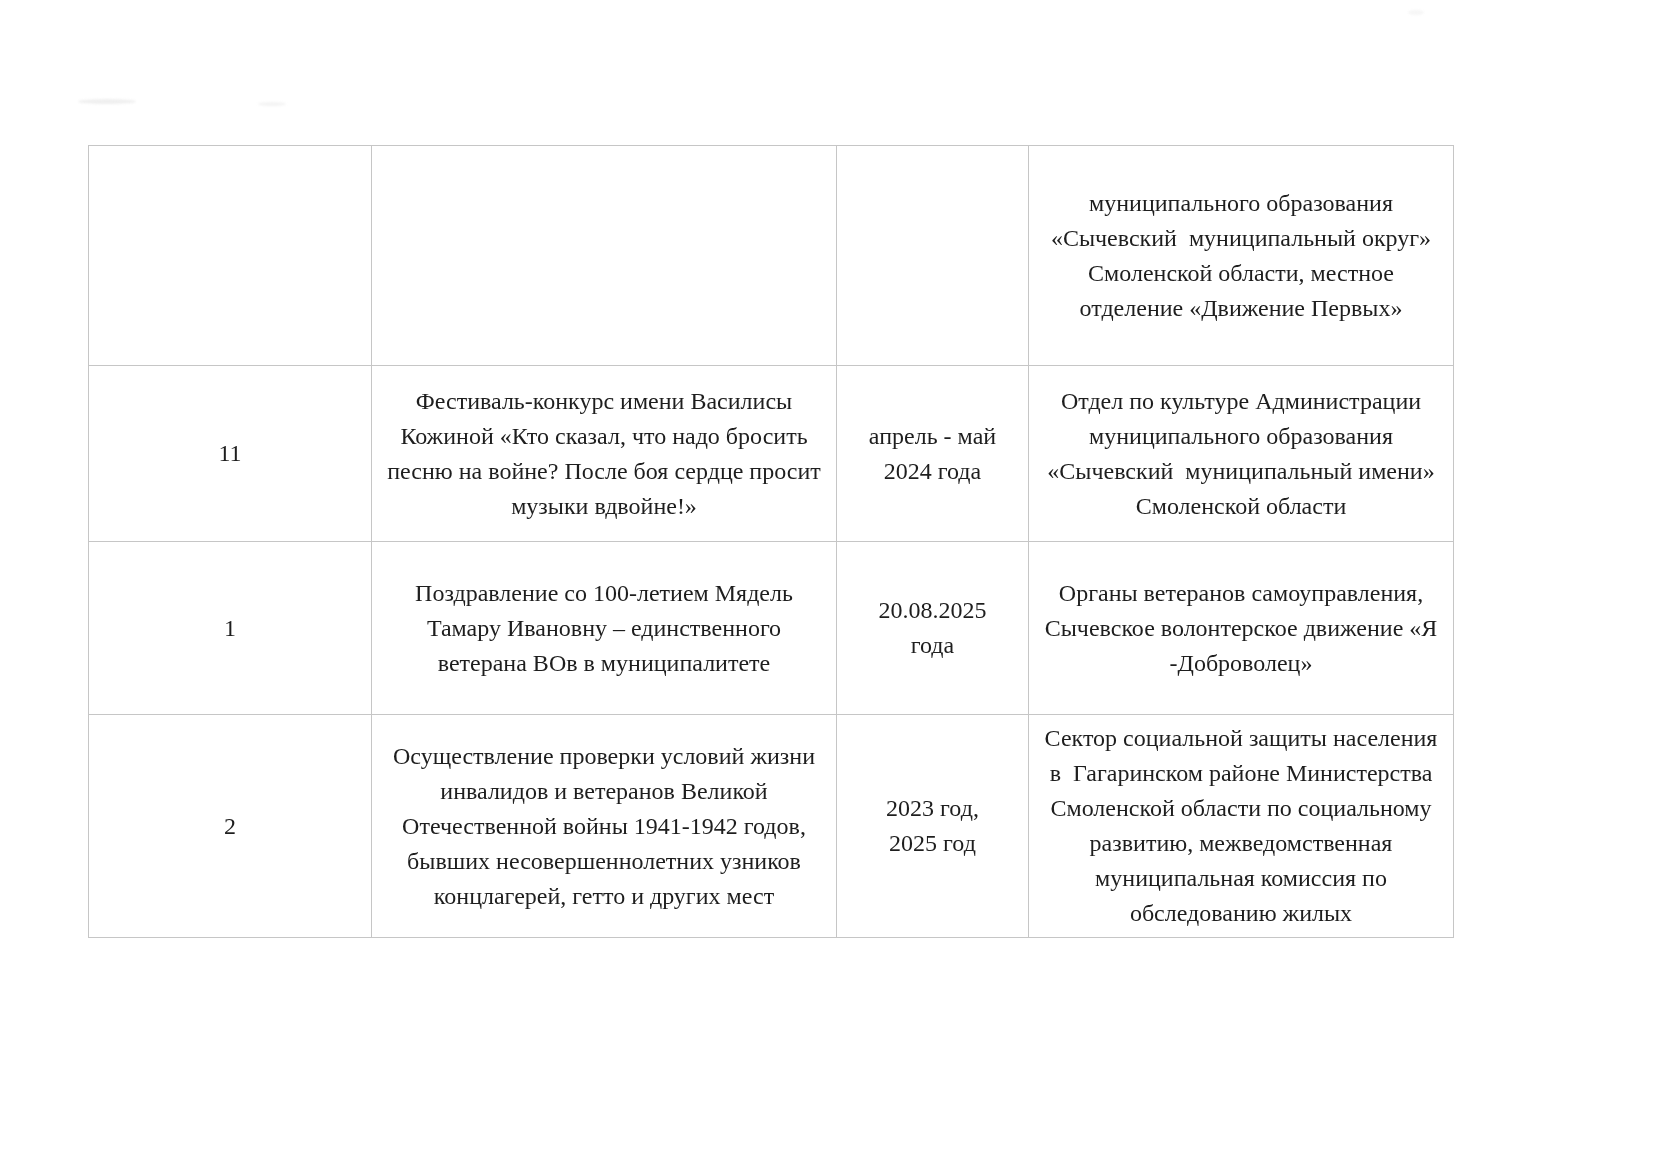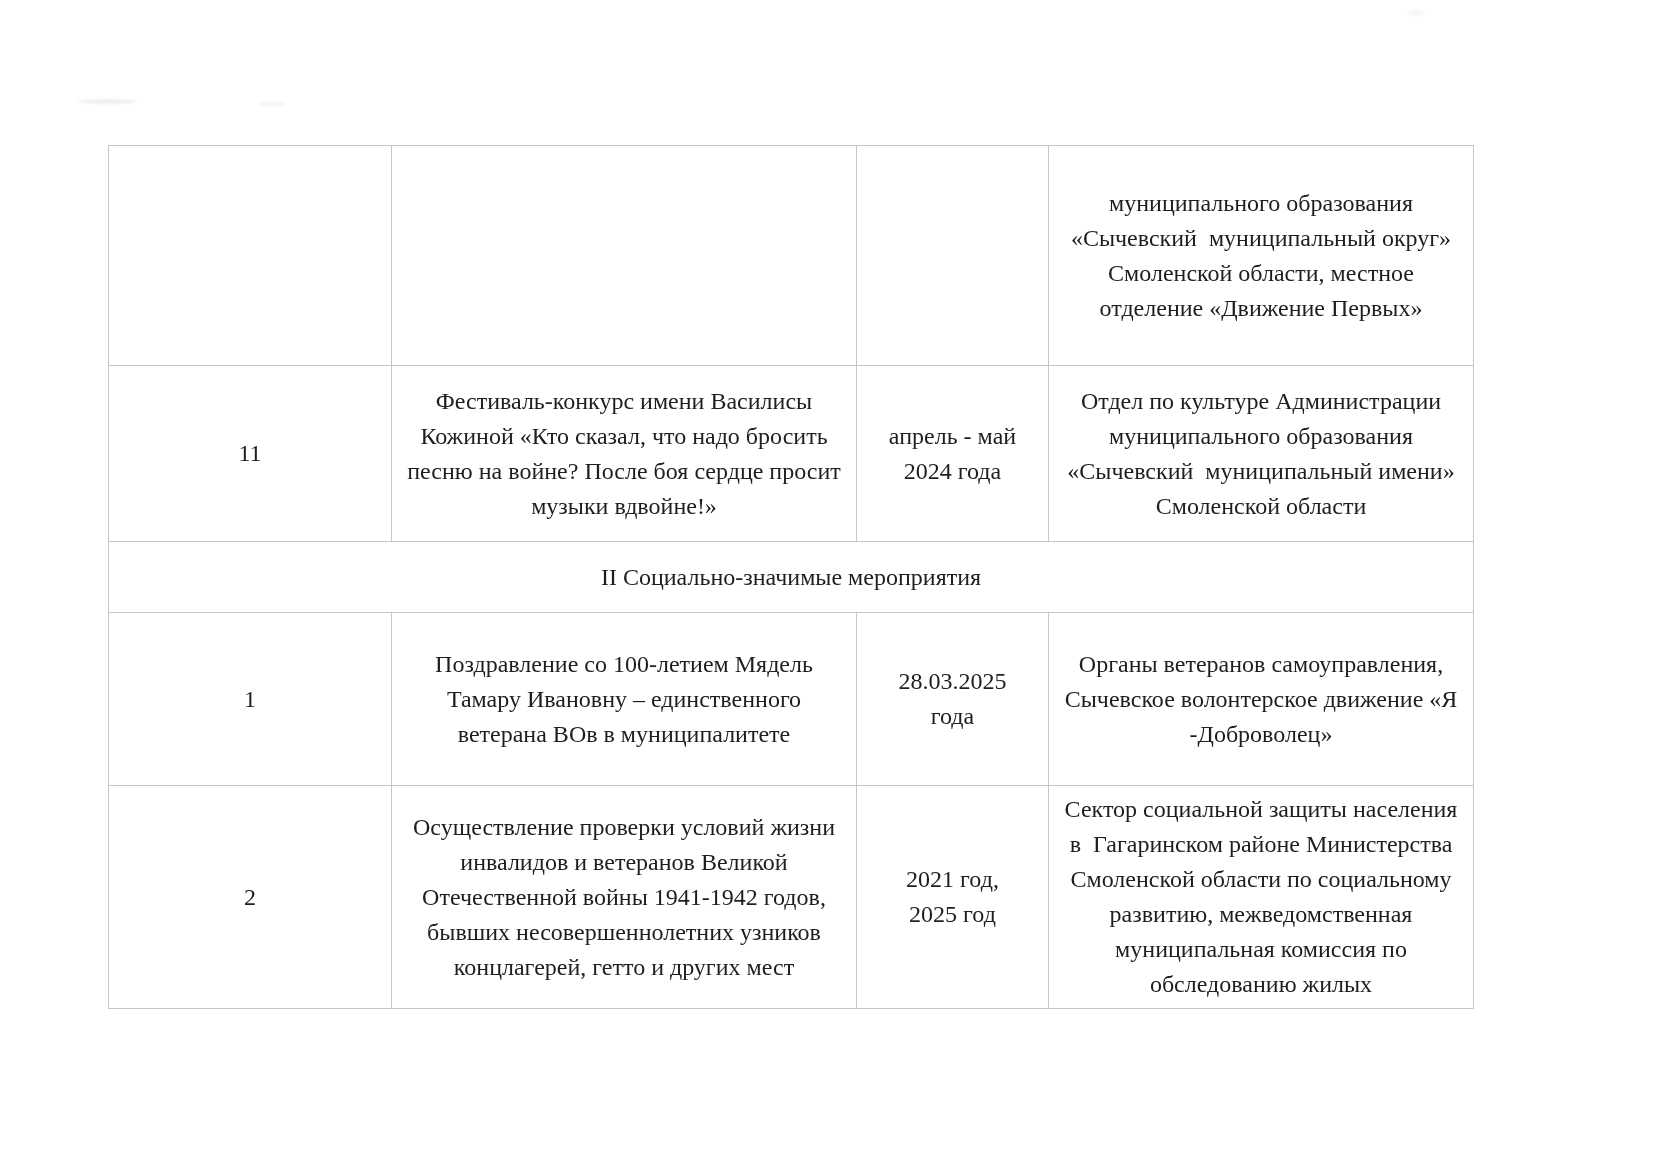--- a/index.html
+++ b/index.html
@@ -21,21 +21,21 @@
     background: #e9e9e9;
     border-radius: 50%;
     filter: blur(1px);
   }
   .smudge.s1 { left: 78px;  top: 99px;  width: 58px; height: 5px; opacity: .7; }
   .smudge.s2 { left: 258px; top: 102px; width: 28px; height: 4px; opacity: .5; }
   .smudge.s3 { left: 1408px; top: 10px; width: 16px; height: 5px; opacity: .4; }
 
   table.doc-table {
     position: absolute;
-    left: 108px;
+    left: 88px;
     top: 145px;
     width: 1365px;
     border-collapse: collapse;
     table-layout: fixed;
   }
   .doc-table td {
     border: 1px solid #c6c6c6;
     text-align: center;
     vertical-align: middle;
     font-size: 24px;
@@ -83,34 +83,31 @@
         <td></td>
         <td>муниципального образования «Сычевский  муниципальный округ» Смоленской области, местное отделение «Движение Первых»</td>
       </tr>
       <tr class="row-b">
         <td>11</td>
         <td>Фестиваль-конкурс имени Василисы Кожиной «Кто сказал, что надо бросить песню на войне? После боя сердце просит музыки вдвойне!»</td>
         <td>апрель - май
 2024 года</td>
         <td>Отдел по культуре Администрации муниципального образования «Сычевский  муниципальный имени» Смоленской области</td>
       </tr>
-      <tr class="row-sec">
-        <td class="section-cell" colspan="4">II Социально-значимые мероприятия</td>
-      </tr>
       <tr class="row-c">
         <td>1</td>
         <td>Поздравление со 100-летием Мядель Тамару Ивановну – единственного ветерана ВОв в муниципалитете</td>
-        <td>28.03.2025
+        <td>20.08.2025
 года</td>
         <td>Органы ветеранов самоуправления, Сычевское волонтерское движение «Я -Доброволец»</td>
       </tr>
       <tr class="row-d">
         <td>2</td>
         <td>Осуществление проверки условий жизни инвалидов и ветеранов Великой Отечественной войны 1941-1942 годов,
 бывших несовершеннолетних узников концлагерей, гетто и других мест</td>
-        <td>2021 год,
+        <td>2023 год,
 2025 год</td>
         <td>Сектор социальной защиты населения в  Гагаринском районе Министерства Смоленской области по социальному развитию, межведомственная муниципальная комиссия по обследованию жилых</td>
       </tr>
     </tbody>
   </table>
 
 </div>
 
 </body></html>

